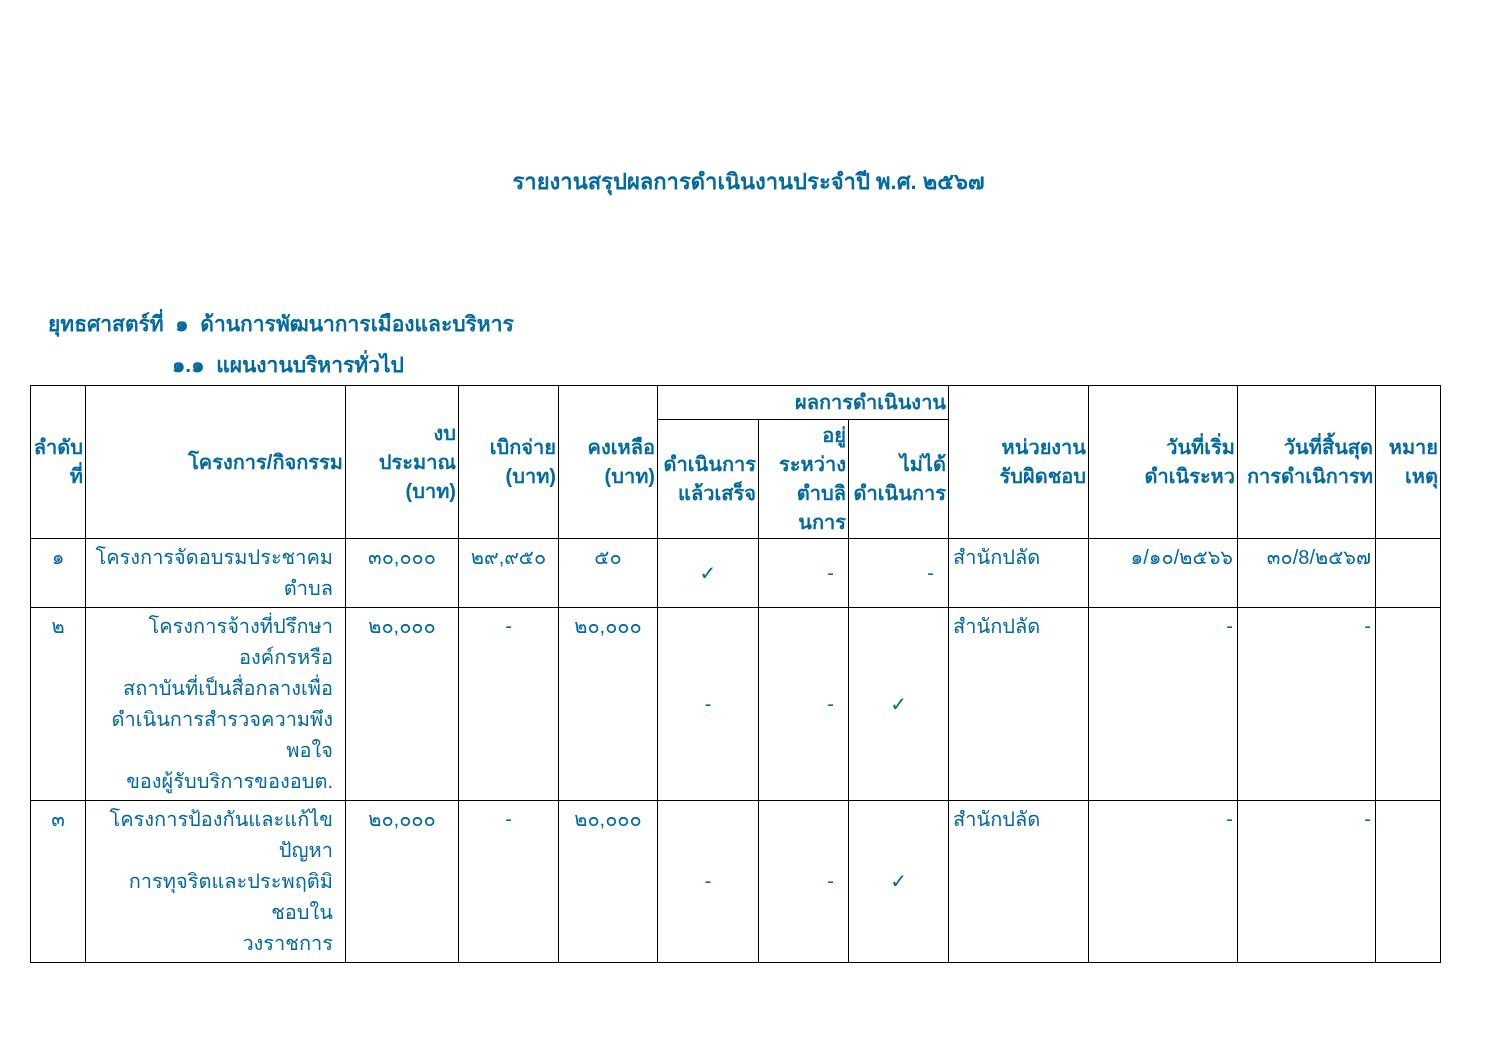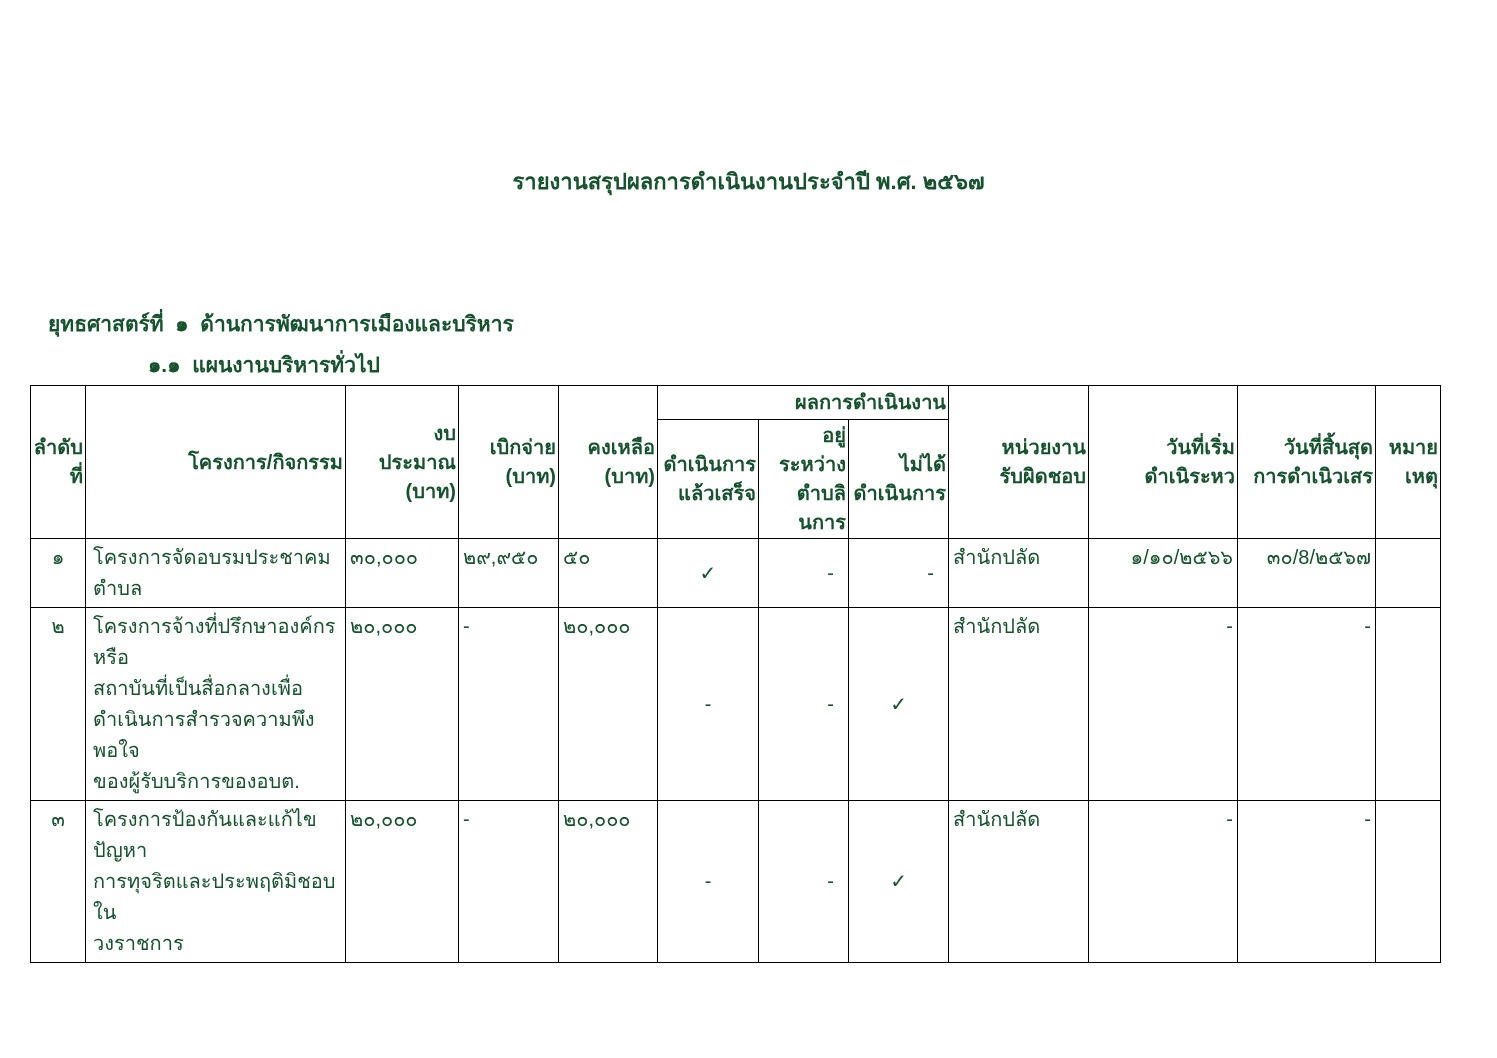--- a/index.html
+++ b/index.html
@@ -1,20 +1,20 @@
 <!DOCTYPE html>
 <html><head>
 <meta charset="utf-8">
 <style>
   html, body { margin: 0; padding: 0; background: #fff; }
   .page {
     width: 1497px;
     height: 1058px;
     background: #ffffff;
-    color: #14532d;
+    color: #0369a1;
     font-family: "Liberation Sans", sans-serif;
     overflow: hidden;
     box-sizing: border-box;
   }
   .title-block {
     padding-top: 94px;
     text-align: center;
     font-weight: bold;
     font-size: 22px;
     line-height: 35px;
@@ -27,20 +27,21 @@
     font-size: 21px;
     white-space: pre-wrap;
   }
   .plan-line {
     margin-top: 8px;
     padding-left: 148px;
     font-weight: bold;
     font-size: 21px;
     white-space: pre-wrap;
     margin-bottom: 4px;
+    margin-left: 24px;
   }
   table.report {
     border-collapse: collapse;
     table-layout: fixed;
     margin-left: 30px;
     width: 1410px;
   }
   table.report th, table.report td {
     border: 1.5px solid #000;
     box-sizing: border-box;
@@ -57,22 +58,22 @@
   }
   tr.hrow1 { height: 34px; }
   tr.hrow2 { height: 71px; }
   tbody td {
     font-size: 20px;
     vertical-align: top;
     line-height: 31px;
     padding: 3px 4px;
   }
   td.c-no { text-align: center; }
-  td.c-project { text-align: left; white-space: pre-line; padding-left: 7px; padding-right: 2px; }
-  td.c-amt { }
+  td.c-project { text-align: right; white-space: pre-line; padding-left: 7px; padding-right: 12px; }
+  td.c-amt { text-align: center; }
   td.c-status { vertical-align: middle; text-align: center; font-size: 20px; }
   td.c-status.right { text-align: right; padding-right: 14px; }
   td.c-dept { text-align: left; }
   td.c-date { text-align: right; }
   td.c-remark { text-align: center; }
   .check { font-size: 21px; }
 </style>
 </head>
 <body>
 
@@ -111,21 +112,21 @@
         <th rowspan="2">เบิกจ่าย
 (บาท)</th>
         <th rowspan="2">คงเหลือ
 (บาท)</th>
         <th colspan="3">ผลการดำเนินงาน</th>
         <th rowspan="2">หน่วยงาน
 รับผิดชอบ</th>
         <th rowspan="2">วันที่เริ่ม
 ดำเนิระหว</th>
         <th rowspan="2">วันที่สิ้นสุด
-การดำเนิวเสร</th>
+การดำเนิการท</th>
         <th rowspan="2">หมาย
 เหตุ</th>
       </tr>
       <tr class="hrow2">
         <th>ดำเนินการ
 แล้วเสร็จ</th>
         <th>อยู่ระหว่าง
 ตำบลินการ</th>
         <th>ไม่ได้
 ดำเนินการ</th>

